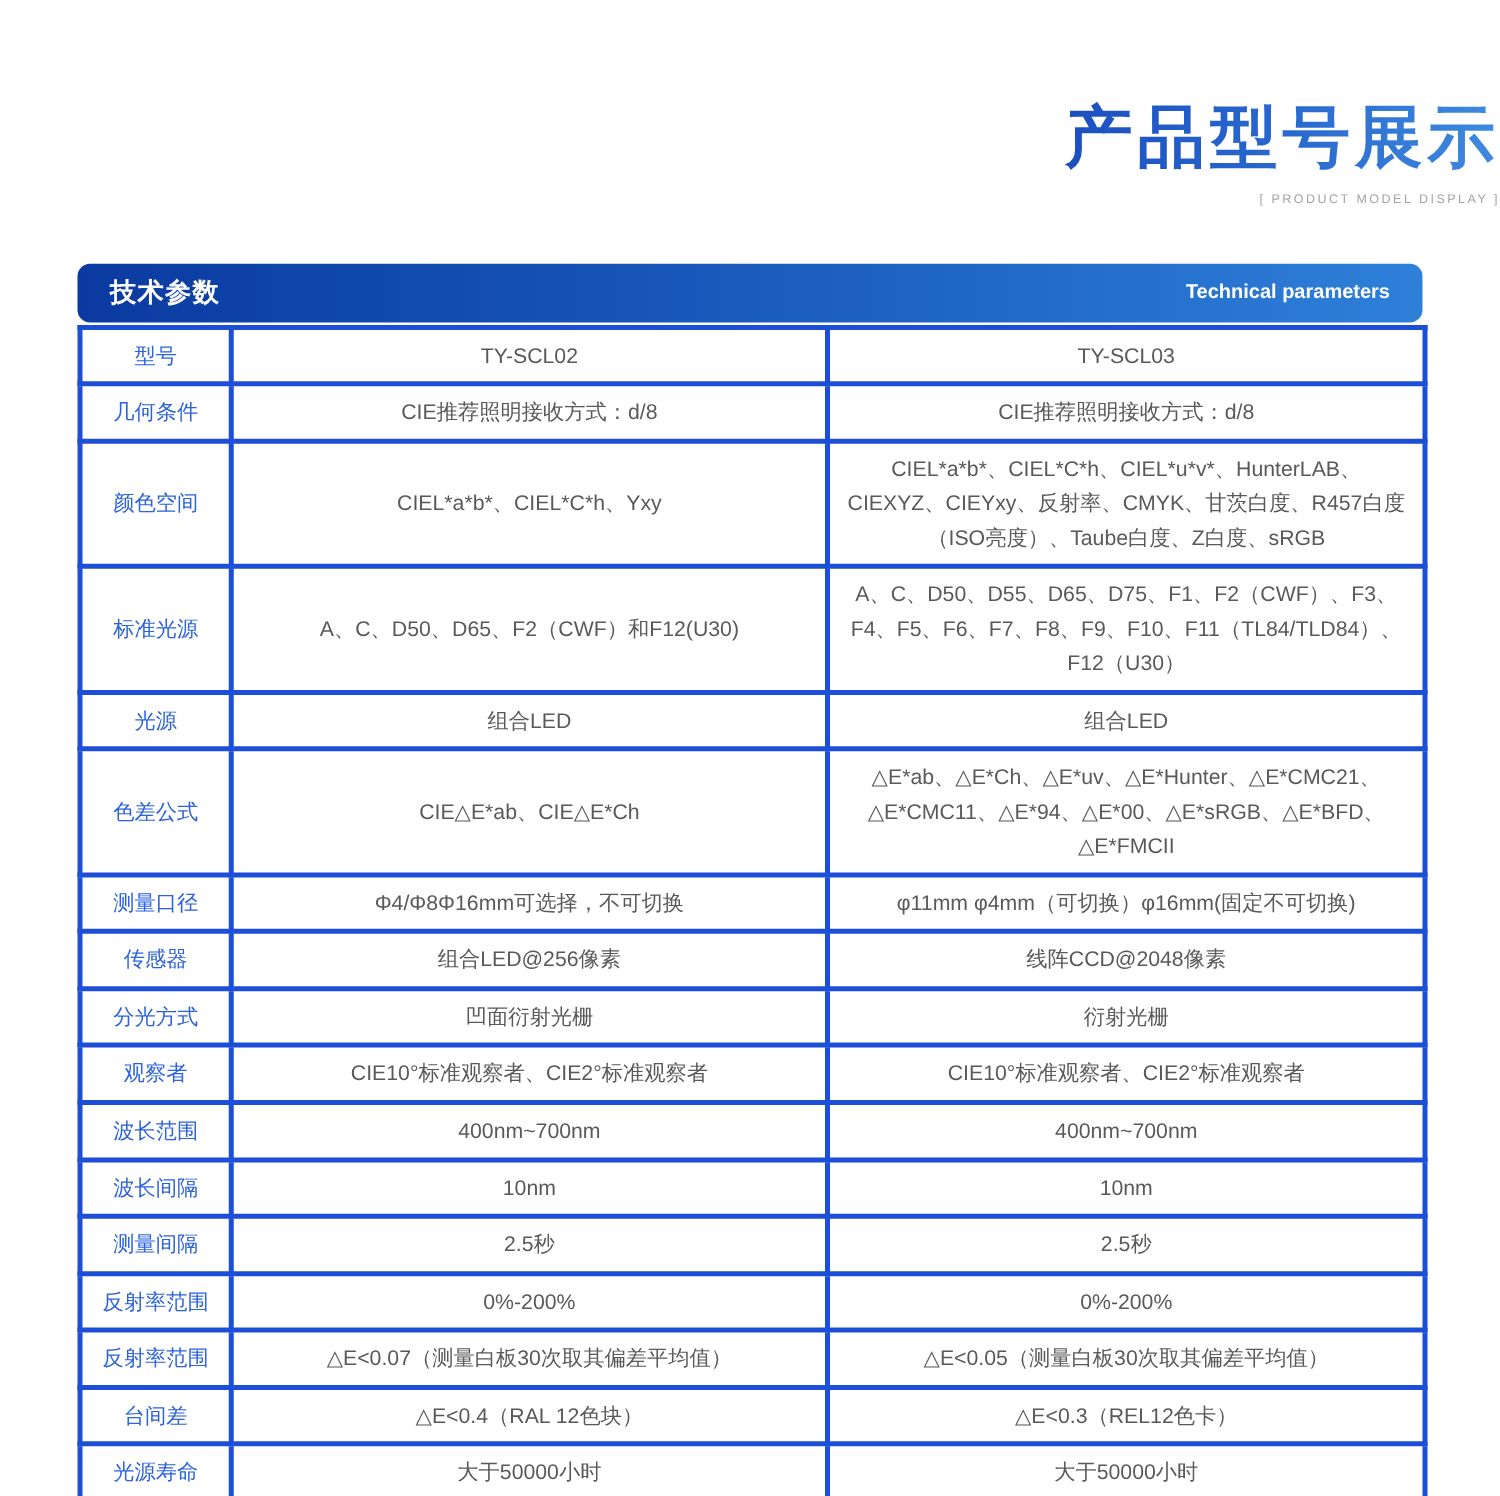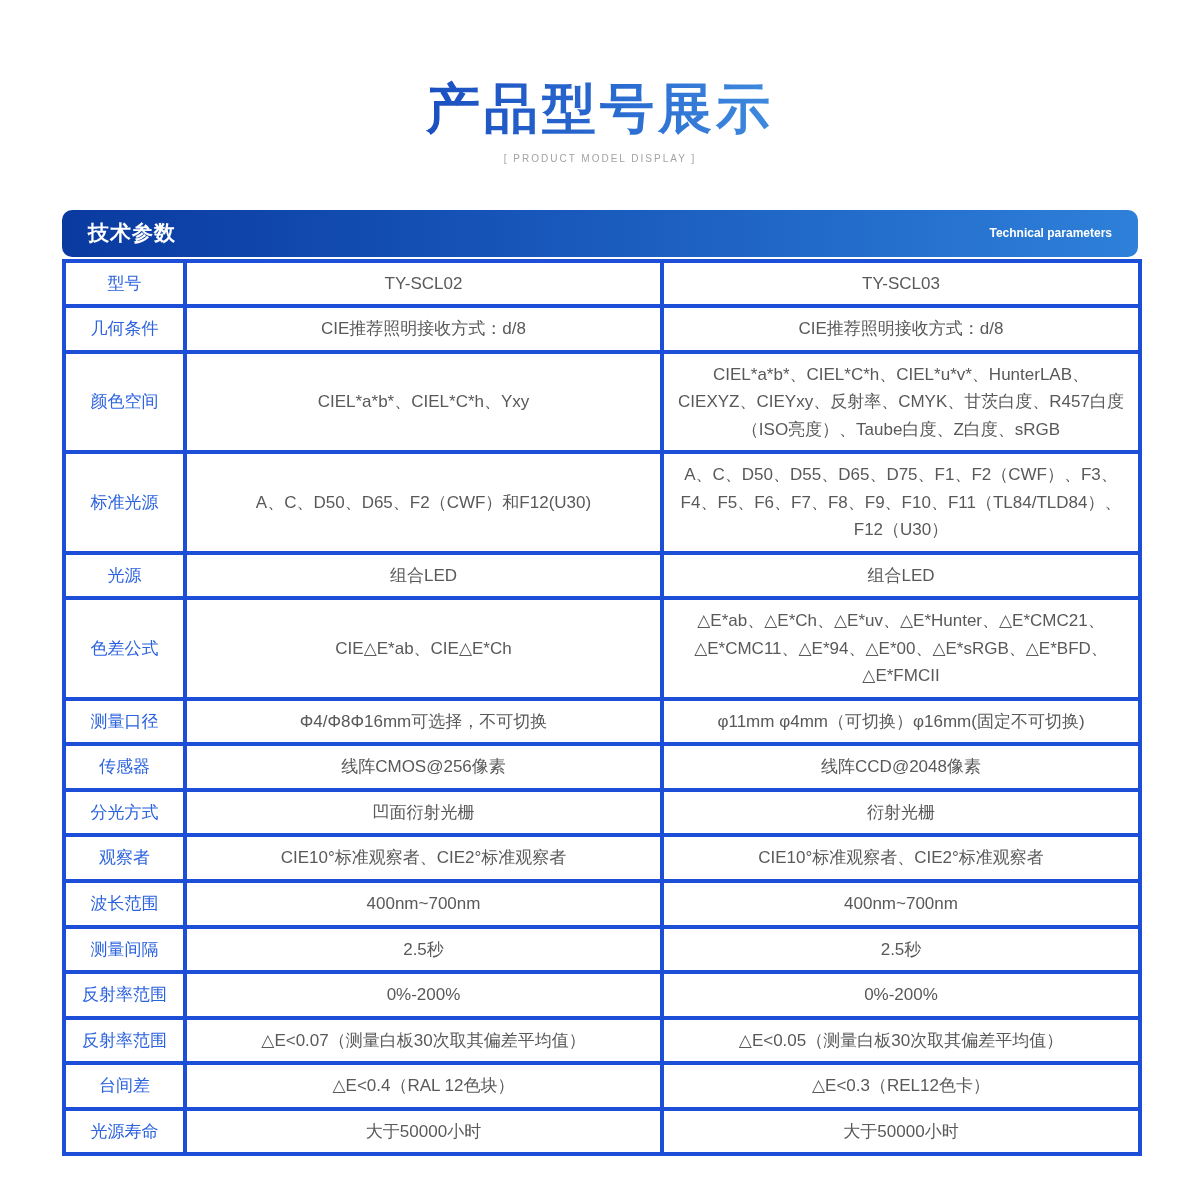--- a/index.html
+++ b/index.html
@@ -10,22 +10,23 @@
   }
   .page {
     width: 1200px;
     min-height: 1197px;
     background: #ffffff;
     overflow: hidden;
   }
 
   
   .title-wrap {
-    padding-top: 75px;
-    text-align: center;
+    padding-top: 52px;
+    text-align: right;
+    margin-top: 24px;
   }
   .page-title {
     display: inline-block;
     font-family: "DejaVu Serif", "Liberation Serif", serif;
     font-size: 54px;
     font-weight: 700;
     letter-spacing: 4px;
     line-height: 1.25;
     background: linear-gradient(90deg, #1b4fc0 0%, #2a6bd0 55%, #3f8ade 100%);
     -webkit-background-clip: text;
@@ -54,21 +55,21 @@
     justify-content: space-between;
     padding: 0 26px;
     color: #ffffff;
   }
   .table-header .zh {
     font-size: 21px;
     font-weight: 700;
     letter-spacing: 1px;
   }
   .table-header .en {
-    font-size: 12px;
+    font-size: 16px;
     font-weight: 600;
   }
 
   table.spec-table {
     width: 100%;
     margin-top: 2px;
     border-collapse: collapse;
     table-layout: fixed;
   }
   table.spec-table td {
@@ -143,39 +144,44 @@
             <td class="value-cell">CIE△E*ab、CIE△E*Ch</td>
             <td class="value-cell">△E*ab、△E*Ch、△E*uv、△E*Hunter、△E*CMC21、△E*CMC11、△E*94、△E*00、△E*sRGB、△E*BFD、△E*FMCII</td>
           </tr>
           <tr>
             <td class="label-cell">测量口径</td>
             <td class="value-cell">Φ4/Φ8Φ16mm可选择，不可切换</td>
             <td class="value-cell">φ11mm φ4mm（可切换）φ16mm(固定不可切换)</td>
           </tr>
           <tr>
             <td class="label-cell">传感器</td>
-            <td class="value-cell">线阵CMOS@256像素</td>
+            <td class="value-cell">组合LED@256像素</td>
             <td class="value-cell">线阵CCD@2048像素</td>
           </tr>
           <tr>
             <td class="label-cell">分光方式</td>
             <td class="value-cell">凹面衍射光栅</td>
             <td class="value-cell">衍射光栅</td>
           </tr>
           <tr>
             <td class="label-cell">观察者</td>
             <td class="value-cell">CIE10°标准观察者、CIE2°标准观察者</td>
             <td class="value-cell">CIE10°标准观察者、CIE2°标准观察者</td>
           </tr>
           <tr>
             <td class="label-cell">波长范围</td>
             <td class="value-cell">400nm~700nm</td>
             <td class="value-cell">400nm~700nm</td>
           </tr>
           <tr>
+            <td class="label-cell">波长间隔</td>
+            <td class="value-cell">10nm</td>
+            <td class="value-cell">10nm</td>
+          </tr>
+          <tr>
             <td class="label-cell">测量间隔</td>
             <td class="value-cell">2.5秒</td>
             <td class="value-cell">2.5秒</td>
           </tr>
           <tr>
             <td class="label-cell">反射率范围</td>
             <td class="value-cell">0%-200%</td>
             <td class="value-cell">0%-200%</td>
           </tr>
           <tr>

